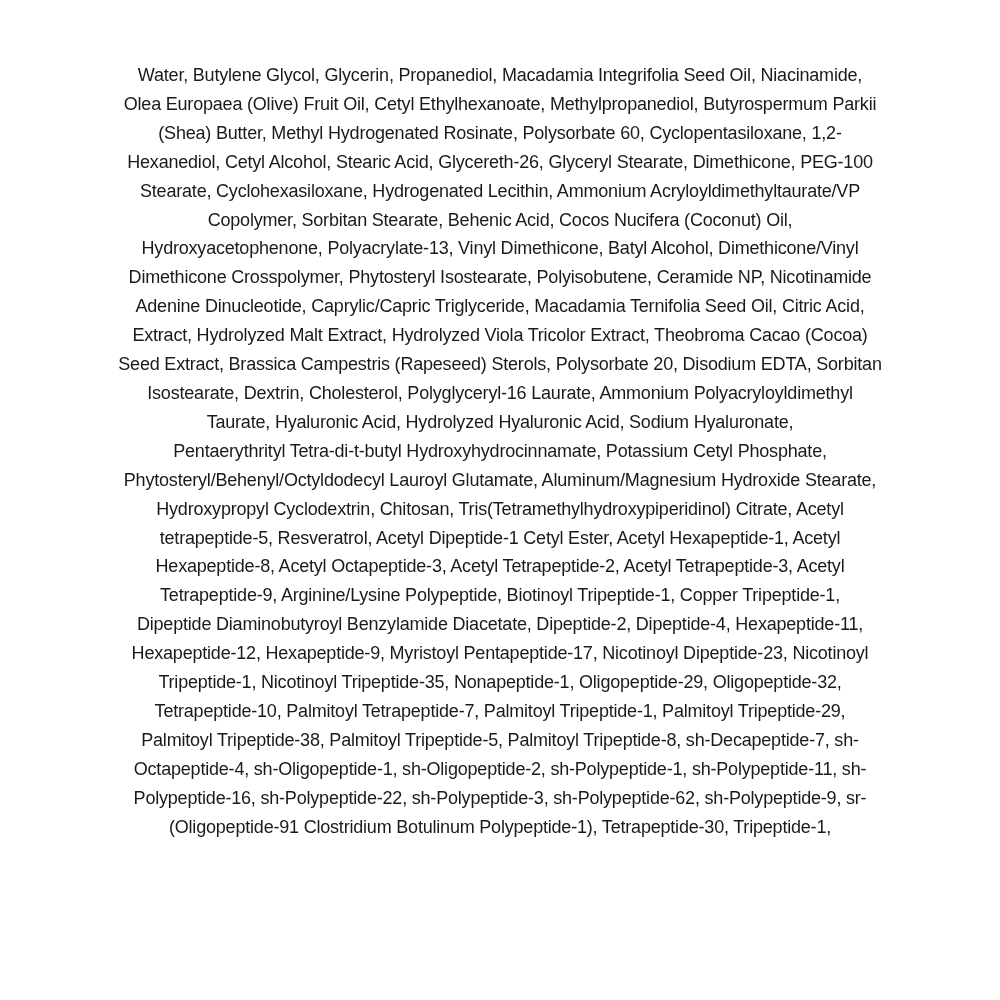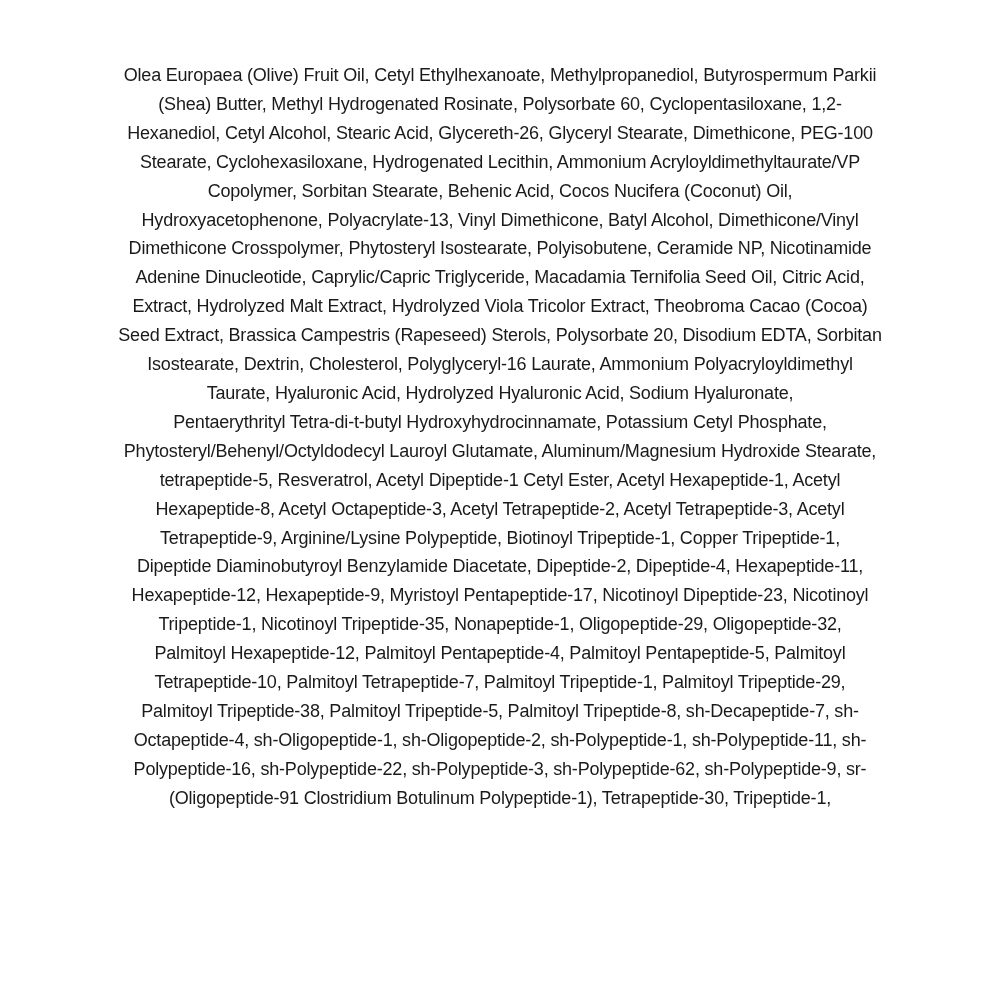--- a/index.html
+++ b/index.html
@@ -31,40 +31,41 @@
     letter-spacing: -0.2px;
     color: #1a1a1a;
     font-weight: 400;
   }
 </style>
 </head>
 <body>
 
 <div class="page">
   <div class="ingredients">
+      <div class="line">Water, Butylene Glycol, Glycerin, Propanediol, Macadamia Integrifolia Seed Oil, Niacinamide,</div>
       <div class="line">Olea Europaea (Olive) Fruit Oil, Cetyl Ethylhexanoate, Methylpropanediol, Butyrospermum Parkii</div>
       <div class="line">(Shea) Butter, Methyl Hydrogenated Rosinate, Polysorbate 60, Cyclopentasiloxane, 1,2-</div>
       <div class="line">Hexanediol, Cetyl Alcohol, Stearic Acid, Glycereth-26, Glyceryl Stearate, Dimethicone, PEG-100</div>
       <div class="line">Stearate, Cyclohexasiloxane, Hydrogenated Lecithin, Ammonium Acryloyldimethyltaurate/VP</div>
       <div class="line">Copolymer, Sorbitan Stearate, Behenic Acid, Cocos Nucifera (Coconut) Oil,</div>
       <div class="line">Hydroxyacetophenone, Polyacrylate-13, Vinyl Dimethicone, Batyl Alcohol, Dimethicone/Vinyl</div>
       <div class="line">Dimethicone Crosspolymer, Phytosteryl Isostearate, Polyisobutene, Ceramide NP, Nicotinamide</div>
       <div class="line">Adenine Dinucleotide, Caprylic/Capric Triglyceride, Macadamia Ternifolia Seed Oil, Citric Acid,</div>
       <div class="line">Extract, Hydrolyzed Malt Extract, Hydrolyzed Viola Tricolor Extract, Theobroma Cacao (Cocoa)</div>
       <div class="line">Seed Extract, Brassica Campestris (Rapeseed) Sterols, Polysorbate 20, Disodium EDTA, Sorbitan</div>
       <div class="line">Isostearate, Dextrin, Cholesterol, Polyglyceryl-16 Laurate, Ammonium Polyacryloyldimethyl</div>
       <div class="line">Taurate, Hyaluronic Acid, Hydrolyzed Hyaluronic Acid, Sodium Hyaluronate,</div>
       <div class="line">Pentaerythrityl Tetra-di-t-butyl Hydroxyhydrocinnamate, Potassium Cetyl Phosphate,</div>
       <div class="line">Phytosteryl/Behenyl/Octyldodecyl Lauroyl Glutamate, Aluminum/Magnesium Hydroxide Stearate,</div>
+      <div class="line">Hydroxypropyl Cyclodextrin, Chitosan, Tris(Tetramethylhydroxypiperidinol) Citrate, Acetyl</div>
       <div class="line">tetrapeptide-5, Resveratrol, Acetyl Dipeptide-1 Cetyl Ester, Acetyl Hexapeptide-1, Acetyl</div>
       <div class="line">Hexapeptide-8, Acetyl Octapeptide-3, Acetyl Tetrapeptide-2, Acetyl Tetrapeptide-3, Acetyl</div>
       <div class="line">Tetrapeptide-9, Arginine/Lysine Polypeptide, Biotinoyl Tripeptide-1, Copper Tripeptide-1,</div>
       <div class="line">Dipeptide Diaminobutyroyl Benzylamide Diacetate, Dipeptide-2, Dipeptide-4, Hexapeptide-11,</div>
       <div class="line">Hexapeptide-12, Hexapeptide-9, Myristoyl Pentapeptide-17, Nicotinoyl Dipeptide-23, Nicotinoyl</div>
       <div class="line">Tripeptide-1, Nicotinoyl Tripeptide-35, Nonapeptide-1, Oligopeptide-29, Oligopeptide-32,</div>
-      <div class="line">Palmitoyl Hexapeptide-12, Palmitoyl Pentapeptide-4, Palmitoyl Pentapeptide-5, Palmitoyl</div>
       <div class="line">Tetrapeptide-10, Palmitoyl Tetrapeptide-7, Palmitoyl Tripeptide-1, Palmitoyl Tripeptide-29,</div>
       <div class="line">Palmitoyl Tripeptide-38, Palmitoyl Tripeptide-5, Palmitoyl Tripeptide-8, sh-Decapeptide-7, sh-</div>
       <div class="line">Octapeptide-4, sh-Oligopeptide-1, sh-Oligopeptide-2, sh-Polypeptide-1, sh-Polypeptide-11, sh-</div>
       <div class="line">Polypeptide-16, sh-Polypeptide-22, sh-Polypeptide-3, sh-Polypeptide-62, sh-Polypeptide-9, sr-</div>
       <div class="line">(Oligopeptide-91 Clostridium Botulinum Polypeptide-1), Tetrapeptide-30, Tripeptide-1,</div>
     </div>
 </div>
 
 </body></html>

